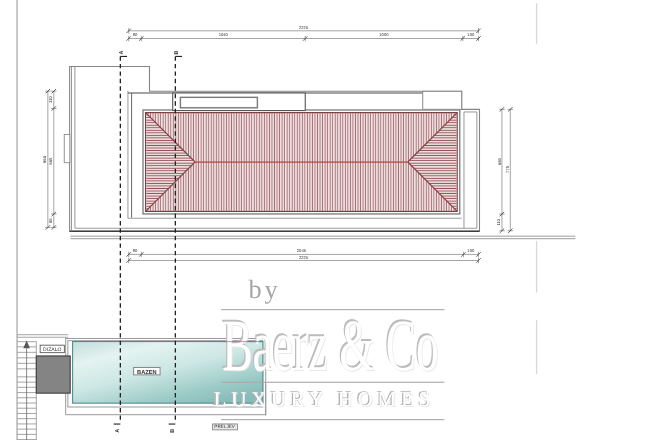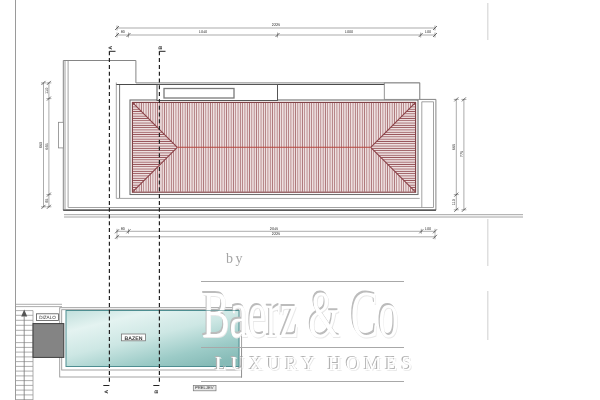--- a/index.html
+++ b/index.html
@@ -252,27 +252,27 @@
 <g>
   <line x1="159.4" y1="51.3" x2="159.4" y2="384" stroke="#222" stroke-width="1.2" stroke-dasharray="4 2.8"></line>
   <line x1="159.4" y1="51.3" x2="165.5" y2="51.3" stroke="#222" stroke-width="1"></line>
   <text x="161.5" y="49.5" font-size="5" font-weight="bold" transform="rotate(-90 161.5 49.5)" fill="#111">B</text>
   <line x1="153.3" y1="385.5" x2="159.4" y2="385.5" stroke="#222" stroke-width="1"></line>
   <text x="158" y="393.5" font-size="5" font-weight="bold" transform="rotate(-90 158 393.5)" fill="#111">B</text>
 </g>
 
 </svg>
 
-<div class="wm" style="left:226px;top:251px;font-size:14px;letter-spacing:2.5px;color:#a5a5a5;">by</div>
+<div class="wm" style="left:226px;top:251px;font-size:24px;letter-spacing:2.5px;color:#a5a5a5;">by</div>
 
 <div style="position:absolute;left:201px;top:281px;width:203px;height:1px;background:#a8a8a8;"></div>
 
 <div class="wm" style="left:202px;top:281px;font-size:67px;transform:scaleX(0.615);transform-origin:left top;line-height:1;text-shadow:-1.8px -1.8px 0 #bcbcbc, 1px 1px 0 #e8e8e8;">Baerz &amp; Co</div>
 
 <div style="position:absolute;left:201px;top:347px;width:203px;height:1px;background:#a8a8a8;"></div>
 
-<div class="wm" style="left:215px;top:354px;font-size:19px;letter-spacing:4.4px;line-height:1;text-shadow:-1.2px -1.2px 0 #b2b2b2, 0.8px 0.8px 0 #e8e8e8;">LUXURY HOMES</div>
+<div class="wm" style="left:194px;top:354px;font-size:19px;letter-spacing:4.4px;line-height:1;text-shadow:-1.2px -1.2px 0 #b2b2b2, 0.8px 0.8px 0 #e8e8e8;">LUXURY HOMES</div>
 
 <div style="position:absolute;left:201px;top:380.5px;width:203px;height:1px;background:#a8a8a8;"></div>
 
 <div style="position:absolute;left:201px;top:310px;width:38px;height:1px;background:rgba(78,142,145,0.6);"></div>
 
 <div style="position:absolute;left:240.6px;top:348px;width:1px;height:30px;background:rgba(130,130,130,0.5);"></div>
 
 </body></html>

